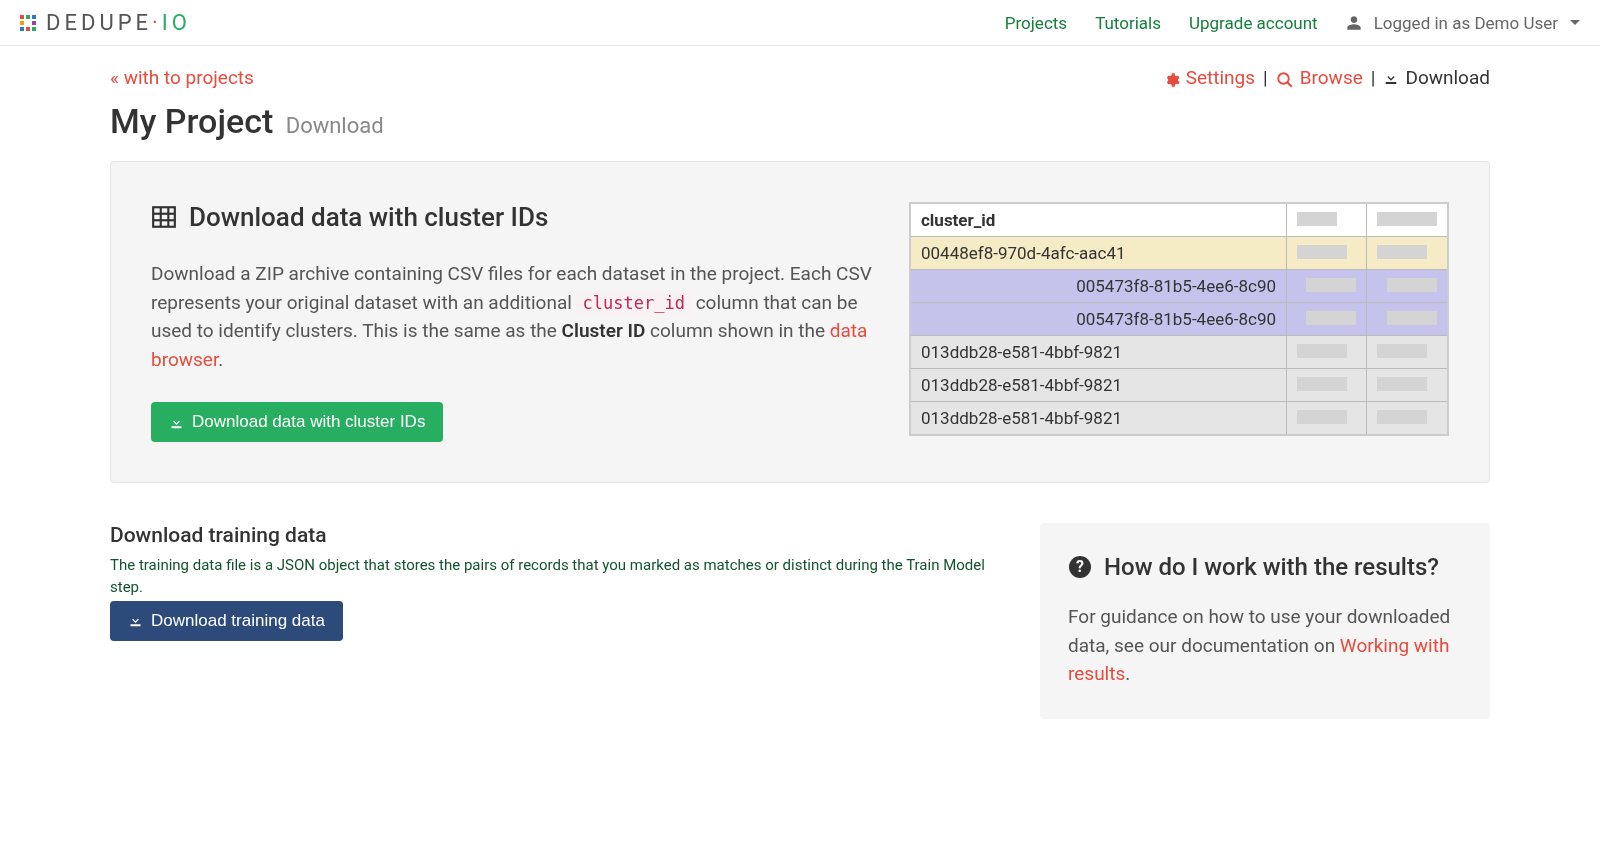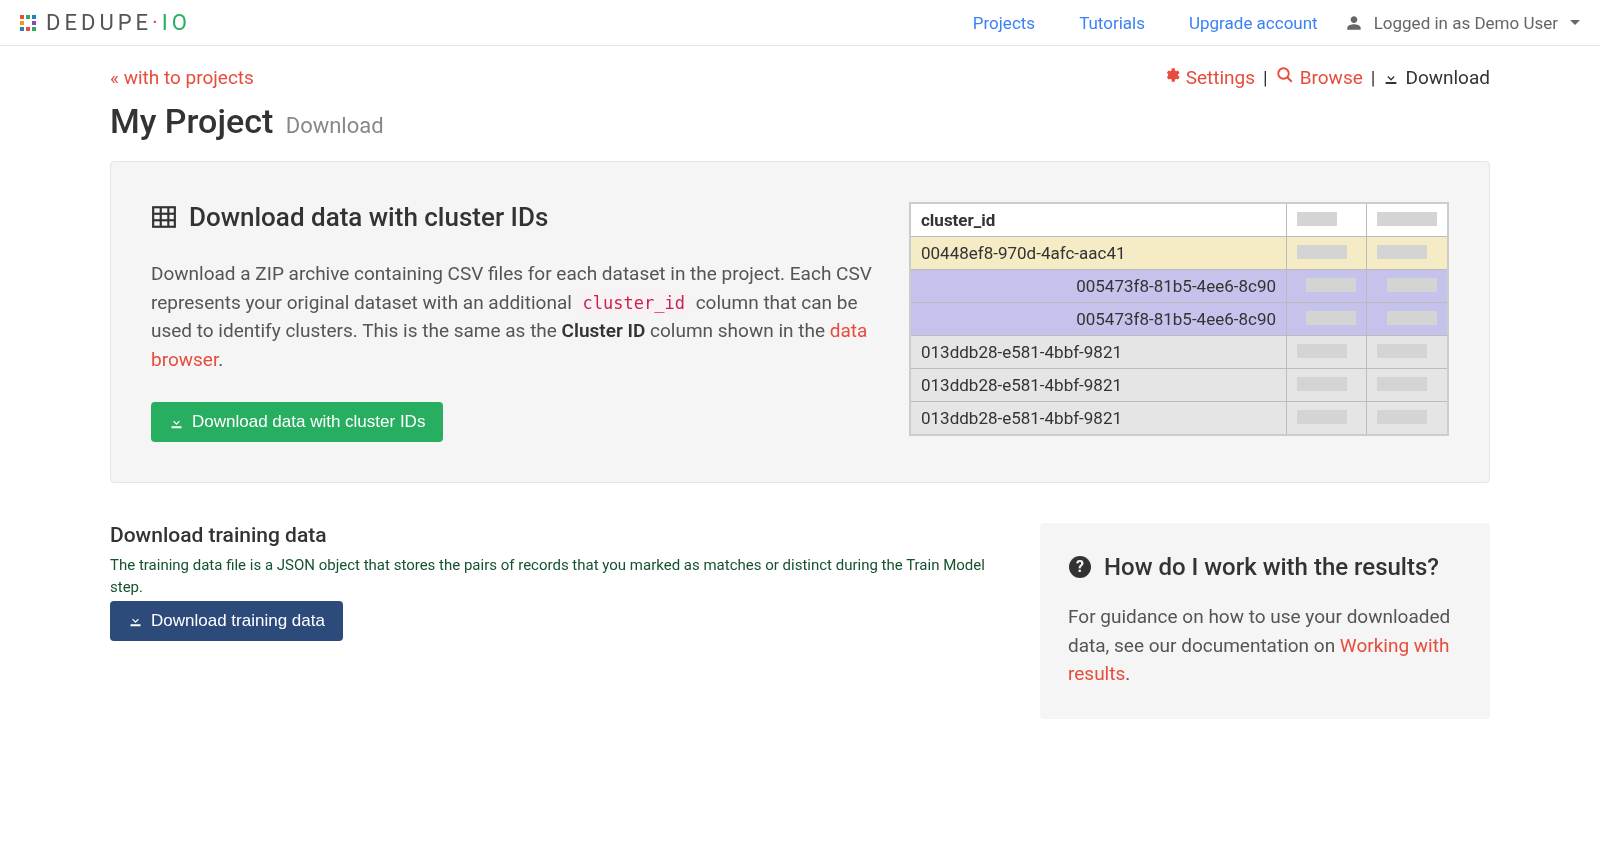--- a/index.html
+++ b/index.html
@@ -30,29 +30,29 @@
       margin-right: 10px;
     }
     .logo-dots span { width: 4px; height: 4px; border-radius: 0; }
     .d1 { background:#e74c3c; } .d2 { background:#27ae60; } .d3 { background:#2980b9; }
     .d4 { background:#f39c12; } .d5 { background:transparent; } .d6 { background:#8e44ad; }
     .d7 { background:#2980b9; } .d8 { background:#e74c3c; } .d9 { background:#27ae60; }
     .logo-text { color:#555; }
     .logo-text .dot { color:#e74c3c; }
     .logo-text .io { color:#27ae60; }
     .nav-right { display:flex; align-items:center; gap:28px; color:#666; font-size:17px; }
-    .nav-right a { color:#3b82f6; text-decoration:none; cursor:pointer;margin-left:16px; }
+    .nav-right a { color:#15803d; text-decoration:none; cursor:pointer; }
     .nav-user { display:flex; align-items:center; gap:12px; cursor:pointer; }
 
     .container { max-width: 1460px; margin: 0 auto; padding: 20px 40px; }
 
     .top-row { display:flex; justify-content:space-between; align-items:center; margin-bottom: 12px; }
     .back-link { color:#e74c3c; font-size:19px; text-decoration:none; cursor:pointer; }
     .action-links { font-size:19px; color:#333; display:flex; align-items:center; gap:8px; }
-    .action-links a { color:#e74c3c; text-decoration:none; cursor:pointer; display:inline-flex; align-items:flex-start; gap:6px; }
+    .action-links a { color:#e74c3c; text-decoration:none; cursor:pointer; display:inline-flex; align-items:flex-end; gap:6px; }
     .action-links .nolink { color:#333; display:inline-flex; align-items:center; gap:6px; }
     .action-links .sep { color:#333; }
 
     h1 { font-size: 34px; font-weight:500; color:#333; margin-bottom: 20px; }
     h1 .sub { font-size: 22px; font-weight:400; color:#888; margin-left:4px; }
 
     .panel {
       background:#f5f5f5;
       border:1px solid #e5e5e5;
       border-radius:4px;

